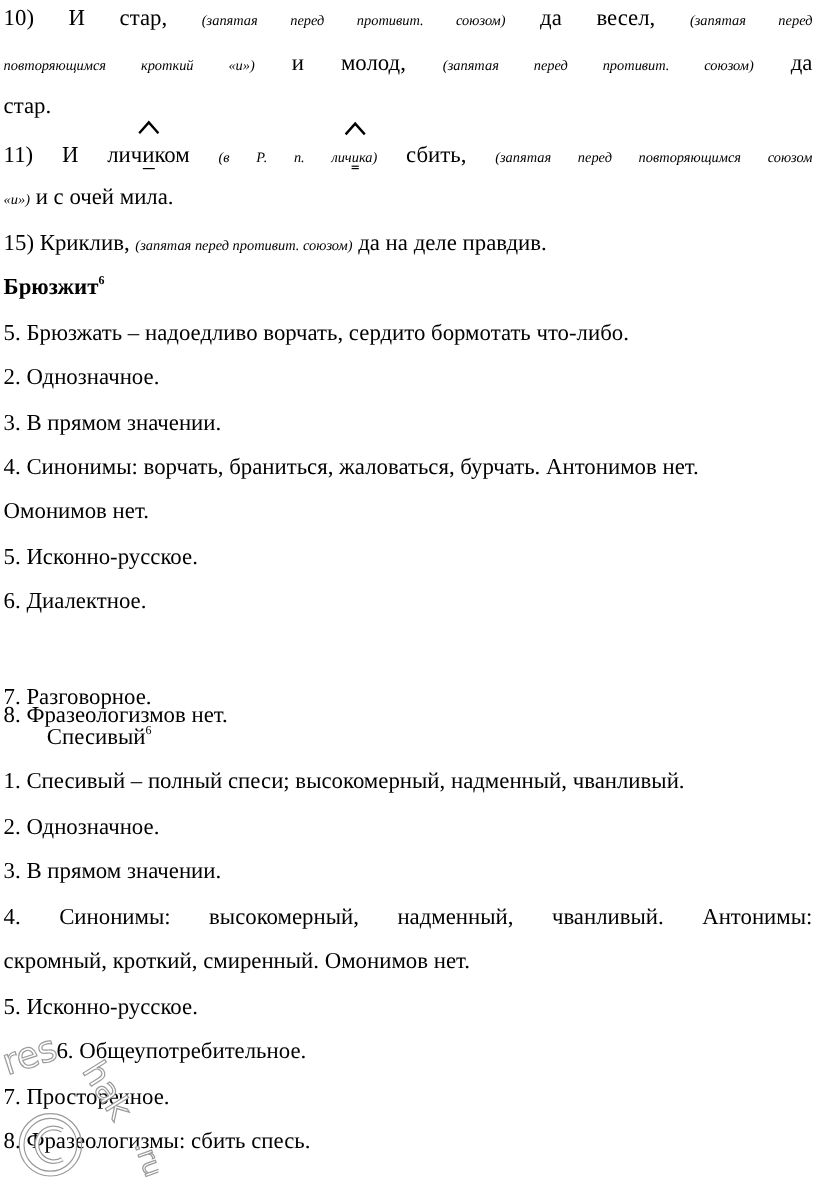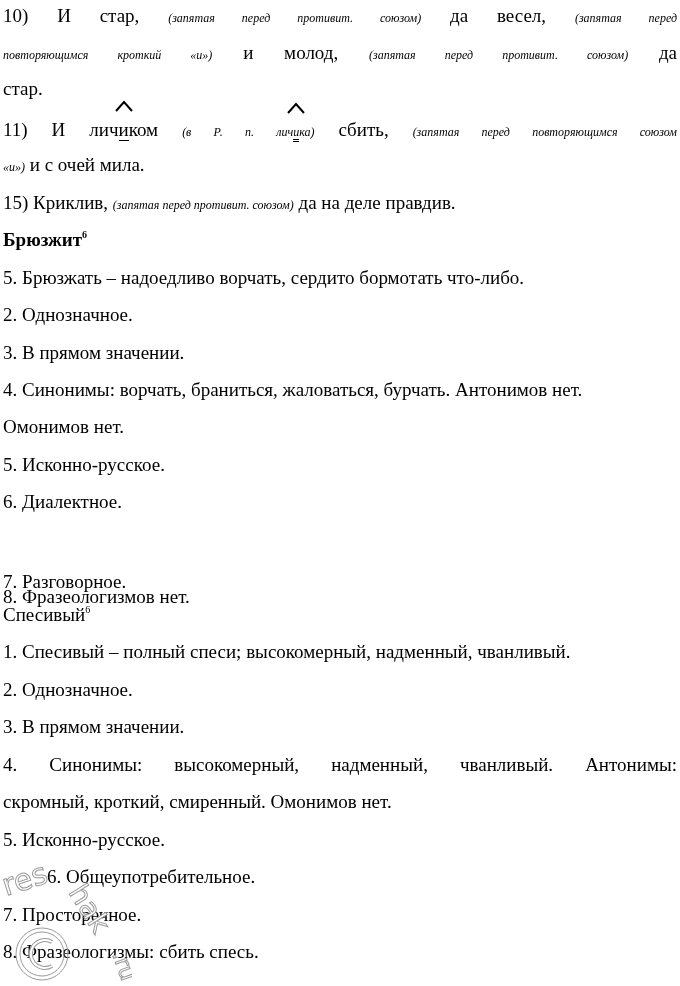--- a/index.html
+++ b/index.html
@@ -122,21 +122,21 @@
   <div class="line" style="top:266px;"><span>5. Брюзжать – надоедливо ворчать, сердито бормотать что-либо.</span></div>
   <div class="line" style="top:303px;"><span>2. Однозначное.</span></div>
   <div class="line" style="top:341px;"><span>3. В прямом значении.</span></div>
   <div class="line" style="top:378px;text-align:center;"><span>4. Синонимы: ворчать, браниться, жаловаться, бурчать. Антонимов нет.</span></div>
   <div class="line" style="top:415px;"><span>Омонимов нет.</span></div>
   <div class="line" style="top:453px;"><span>5. Исконно-русское.</span></div>
   <div class="line" style="top:490px;"><span>6. Диалектное.</span></div>
   <div class="line" style="top:559px;margin-top:11px;"><span>7. Разговорное.</span></div>
   <div class="line" style="top:565px;margin-top:20px;"><span>8. Фразеологизмов нет.</span></div>
 
-  <div class="line" style="top:603px;">
+  <div class="line" style="top:603px;margin-left:36px;">
     <span>Спесивый</span><sup>6</sup>
   </div>
   <div class="line" style="top:640px;font-family:Liberation Serif, serif;"><span>1. Спесивый – полный спеси; высокомерный, надменный, чванливый.</span></div>
   <div class="line" style="top:678px;"><span>2. Однозначное.</span></div>
   <div class="line" style="top:715px;"><span>3. В прямом значении.</span></div>
   <div class="line justify" style="top:753px;"><span>4. Синонимы: высокомерный, надменный, чванливый. Антонимы:</span></div>
   <div class="line" style="top:790px;"><span>скромный, кроткий, смиренный. Омонимов нет.</span></div>
   <div class="line" style="top:828px;"><span>5. Исконно-русское.</span></div>
   <div class="line" style="top:865px;margin-left:44px;"><span>6. Общеупотребительное.</span></div>
   <div class="line" style="top:903px;"><span>7. Просторечное.</span></div>

